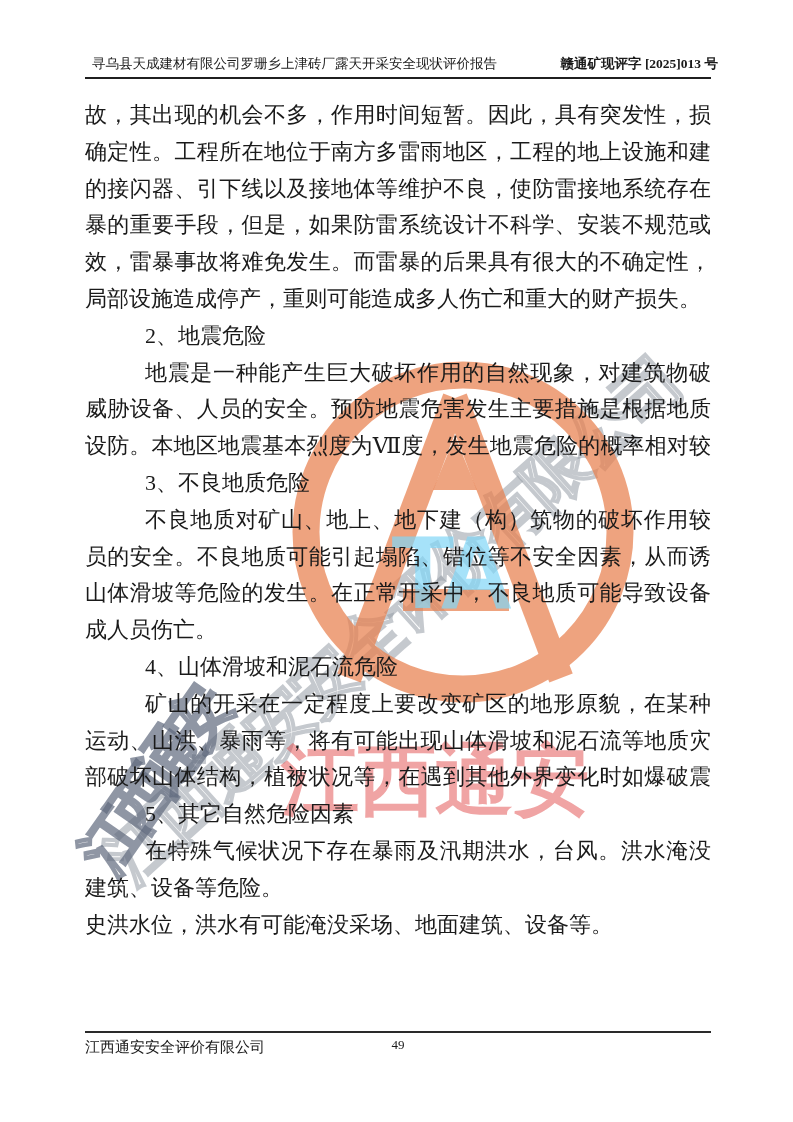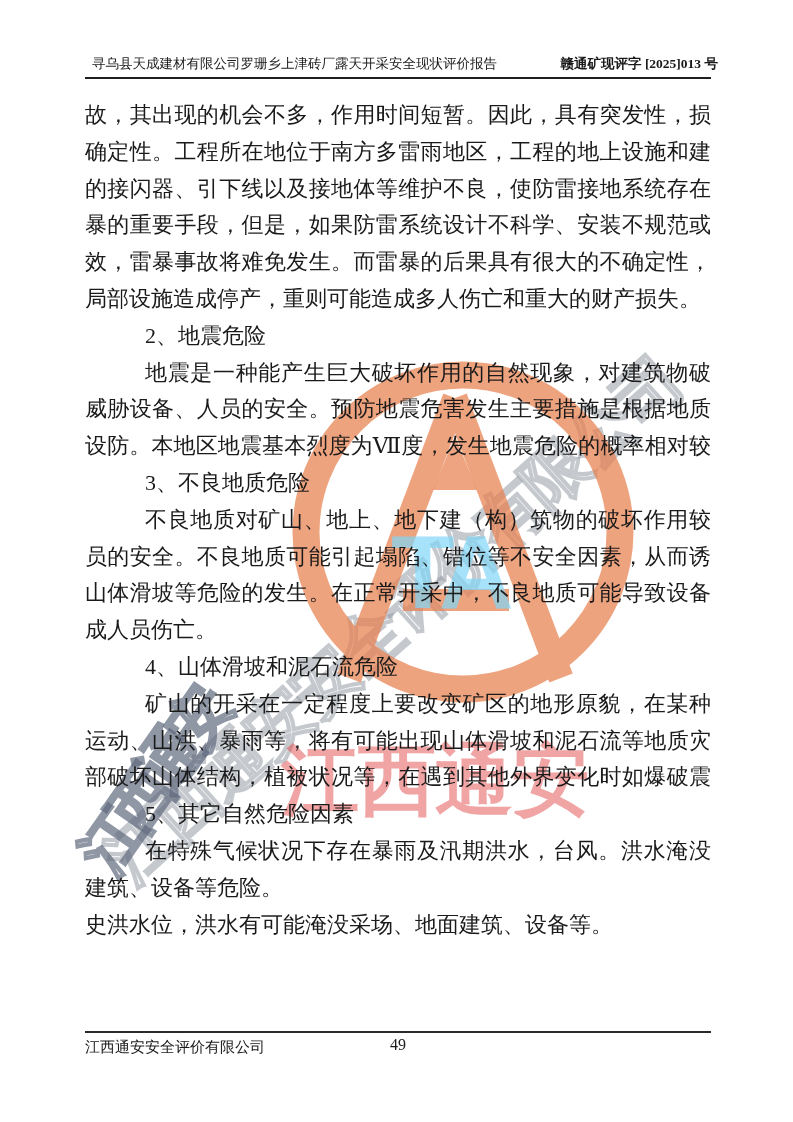--- a/index.html
+++ b/index.html
@@ -81,21 +81,21 @@
     position:absolute; left:85px; width:626px; top:1031px;
     border-top:2px solid #2a2a2a;
     z-index:2;
   }
   .footer .company {
     position:absolute; left:0; top:5px;
     font-size:15px; line-height:18px;
   }
   .footer .pagenum {
     position:absolute; left:0; right:0; top:4px;
-    text-align:center; font-size:16px; line-height:16px;
+    text-align:center; font-size:13px; line-height:16px;
   }
 </style>
 </head>
 <body>
 
 <div class="page">
 
   <div class="wm-layer">
 
     <div class="wm-diagonal">江西通安安全评价有限公司</div>

